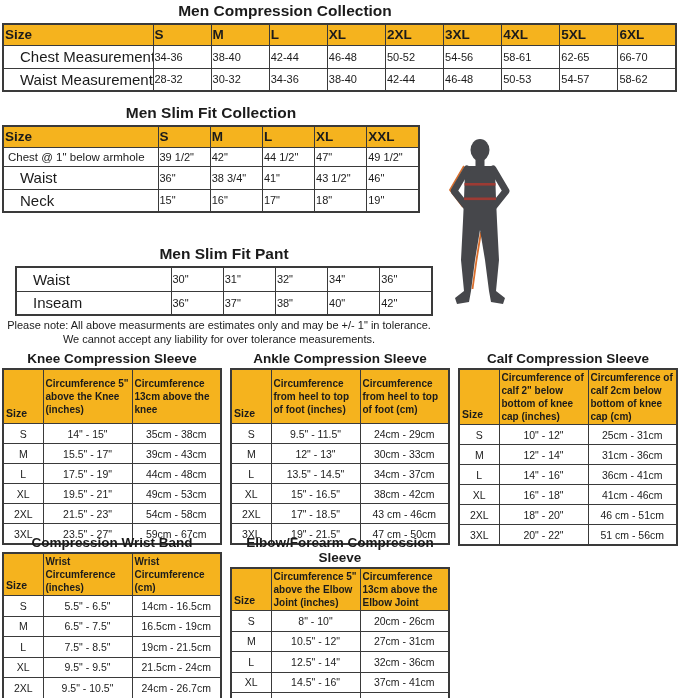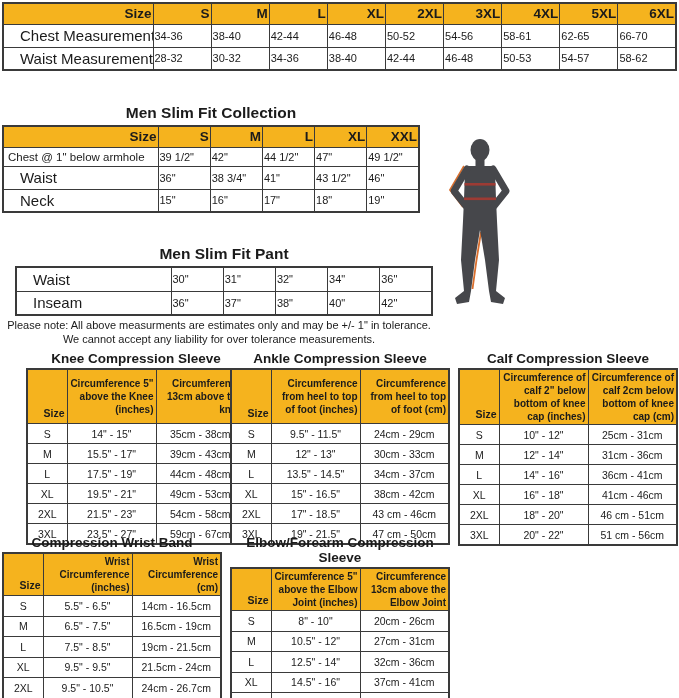--- a/index.html
+++ b/index.html
@@ -6,21 +6,21 @@
   body{
     width:679px;height:698px;position:relative;background:#ffffff;
     font-family:"Liberation Sans",sans-serif;color:#1b1b1b;overflow:hidden;
   }
   .sec{position:absolute;}
   .ttl{font-weight:bold;text-align:center;}
   .ttl-main{font-size:15.5px;margin-bottom:3px;}
   table{border-collapse:collapse;table-layout:fixed;background:#fff;}
   th,td{border:1px solid #3a3a3a;overflow:hidden;white-space:nowrap;}
   .main-table{border:2px solid #3a3a3a;width:100%;}
-  .hdr{background:#F5B31E;font-weight:bold;text-align:right;}
+  .hdr{background:#F5B31E;font-weight:bold;text-align:left;}
   .szh{font-size:13.5px;}
   .lbl{font-size:15px;text-align:left;padding-left:16px;font-weight:normal;}
   .lbl-sm{font-size:11.5px;text-align:left;padding-left:4px;}
   .val{font-size:11px;text-align:left;}
 
   
   #sec-t1{left:2px;top:2px;width:675px;}
   #sec-t1 .ttl{width:566px;}           
   #t1 tr{height:23px;} #t1 tr.hrow{height:21px;}
 
@@ -37,33 +37,34 @@
   
   .sleeve{width:220px;}
   .sleeve .ttl{font-size:13.5px;margin-bottom:2px;}
   .sleeve table{width:100%;border:2px solid #3a3a3a;}
   .sleeve thead th{height:50px;font-size:10px;line-height:1.3;padding:1px 2px;white-space:normal;}
   .sleeve .size-h{vertical-align:bottom;font-size:10.5px;padding-bottom:2px;}
   .sleeve td{height:17px;font-size:10.5px;text-align:center;}
   .sleeve col.c0{width:40px;}
   .sleeve.short thead th{height:36px;}
   .sleeve.short td{height:17.5px;}
-  #sec-knee{left:2px;top:351px;margin-left:24px;}
+  #sec-knee{left:2px;top:351px;}
   #sec-ankle{left:230px;top:351px;}
   #sec-calf{left:458px;top:351px;}
   #sec-wrist{left:2px;top:535px;}
   #sec-elbow{left:230px;top:535px;}
 
   
   #figure{left:444px;top:133px;width:72px;height:180px;position:absolute;}
 </style>
 </head>
 <body>
 
 <div class="sec" id="sec-t1">
+  <div class="ttl ttl-main">Men Compression Collection</div>
   <table class="main-table" id="t1">
     <colgroup>
         <col style="width:150px">
         <col>
         <col>
         <col>
         <col>
         <col>
         <col>
         <col>

